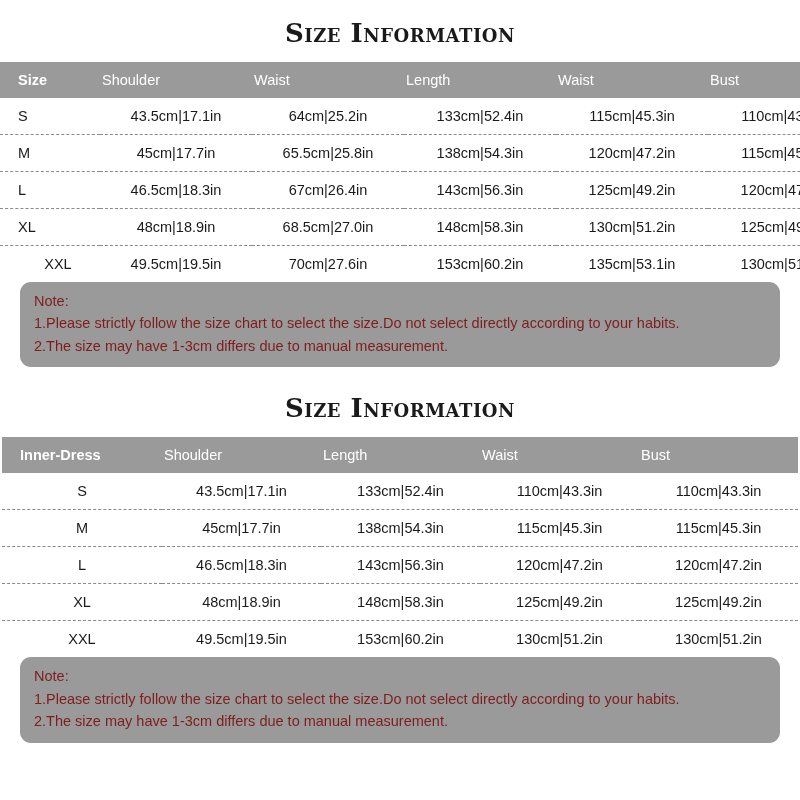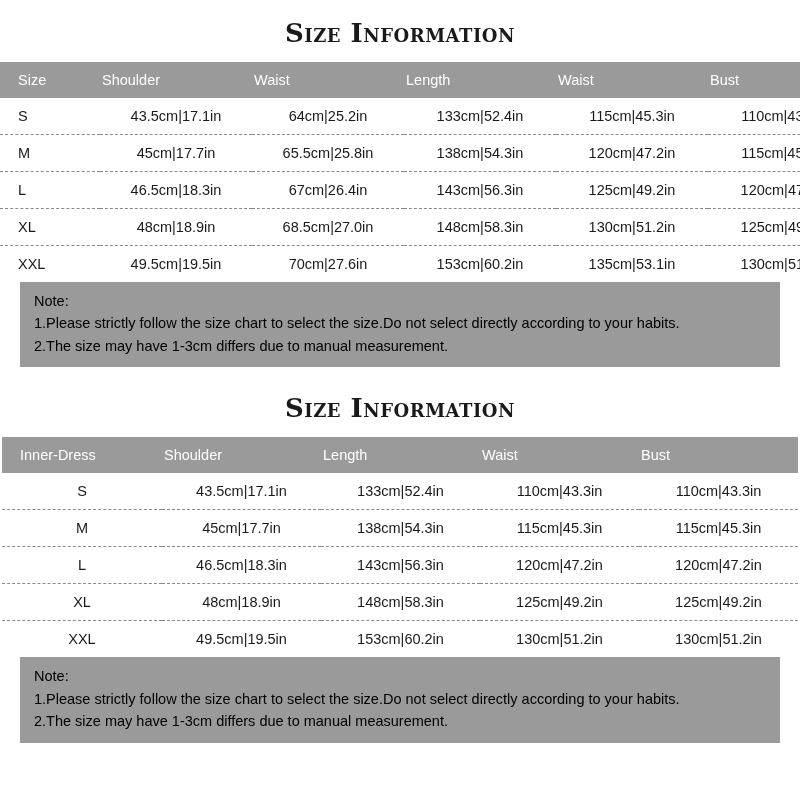--- a/index.html
+++ b/index.html
@@ -47,47 +47,50 @@
     color: #ffffff;
     font-weight: normal;
     font-size: 14.5px;
     padding: 10px 2px;
     text-align: left;
     border: none;
   }
   table.size-table thead th.first-col {
     text-align: left;
     padding-left: 18px;
+    font-weight: bold;
   }
   table.size-table tbody td {
     font-size: 14.5px;
     color: #1a1a1a;
     text-align: center;
     padding: 10px 2px;
     border-bottom: 1px dashed #8a8a8a;
   }
   table.size-table tbody tr:last-child td {
     border-bottom: none;
+    text-align: center;
   }
   table.size-table tbody td.first-col {
     text-align: left;
     padding-left: 18px;
   }
   table.size-table tbody td.first-col-center {
     text-align: center;
   }
   .note-box {
     width: 760px;
     margin: 0 auto;
     background: #9a9a9a;
-    color: #000000;
+    color: #7f1d1d;
     font-size: 14.5px;
     line-height: 1.55;
     padding: 8px 10px 10px 14px;
     box-sizing: border-box;
+    border-radius: 11px;
   }
   .note-line {
     white-space: nowrap;
   }
   .spacer {
     height: 8px;
   }
 </style>
 </head>
 <body>

